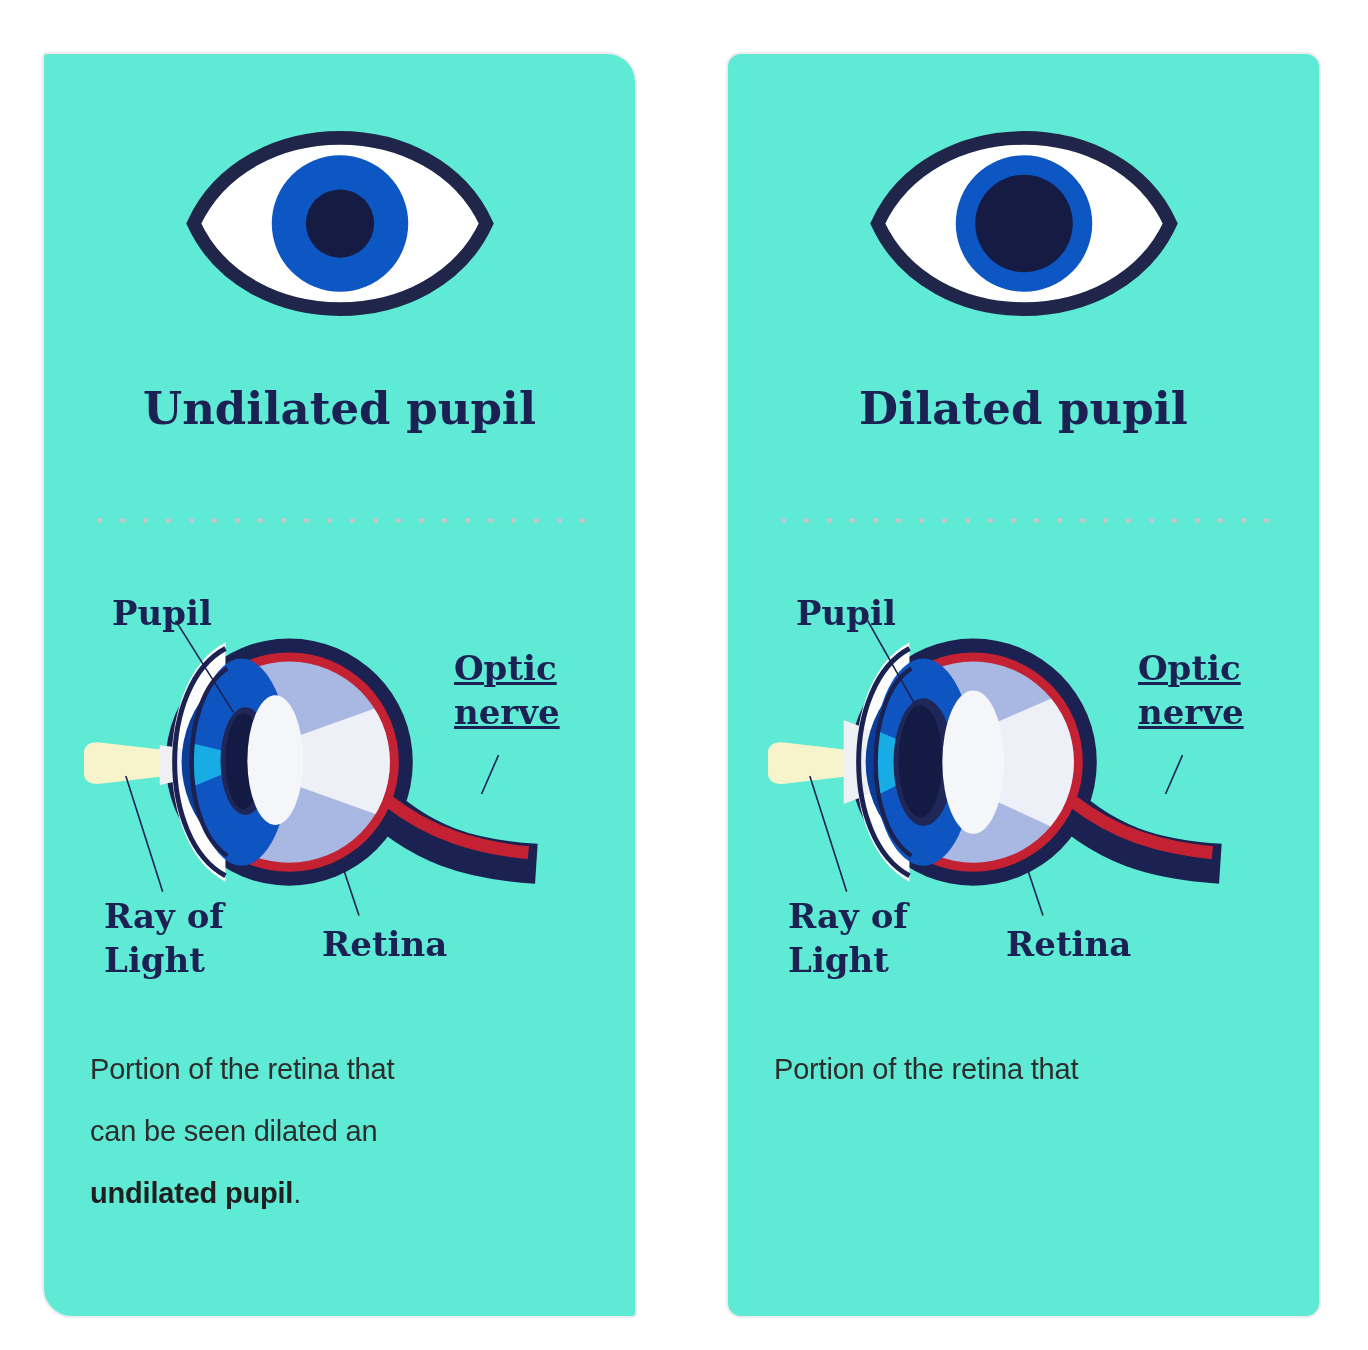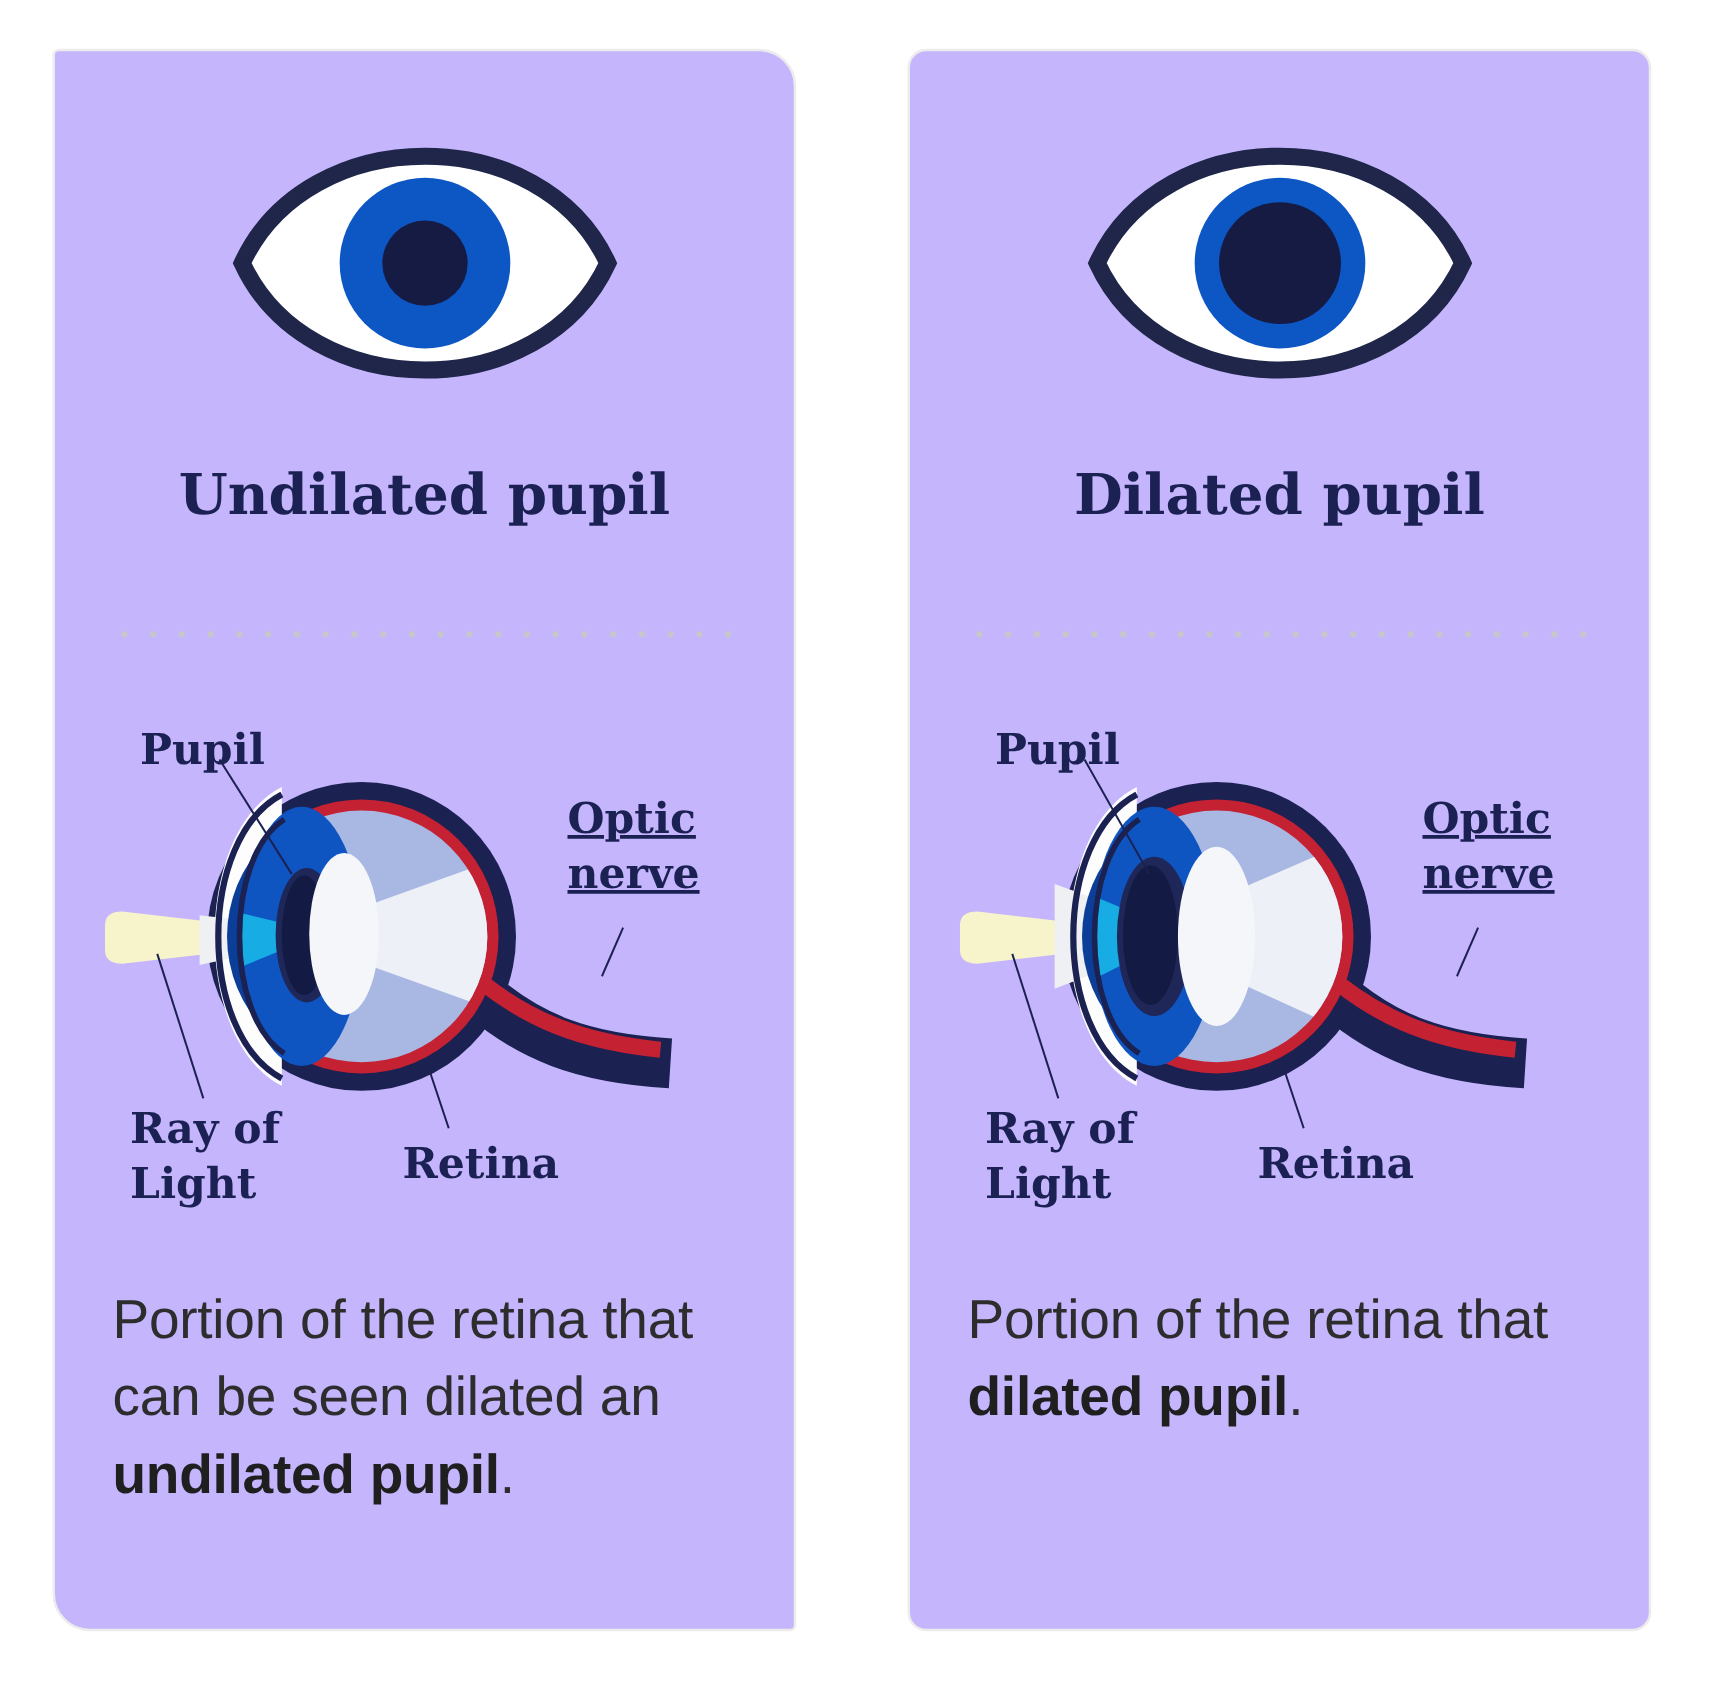--- a/index.html
+++ b/index.html
@@ -3,22 +3,22 @@
 <meta charset="utf-8">
 <style>
   html,body{margin:0;padding:0;}
   body{
     width:1368px;height:1350px;position:relative;
     background:#ffffff;
     font-family:"Liberation Sans", sans-serif;
     overflow:hidden;
   }
   .panel{
-    position:absolute;top:39px;width:595px;height:1266px;
-    background:#c4b5fd;
+    position:absolute;top:52px;width:595px;height:1266px;
+    background:#5eead4;
     border:2.5px solid #ececec;
     border-radius:5px 30px 5px 30px;
     box-sizing:border-box;
   }
   .panel-left{left:42px;}
   .panel-right{left:726px;border-radius:15px;}
 
   .eye-icon{
     position:absolute;top:66px;left:50%;transform:translateX(-50%);
     width:312px;height:207px;
@@ -52,21 +52,21 @@
     color:#1b2153;
     white-space:nowrap;
   }
   .label-pupil{left:36px;top:-6px;margin-top:35px;}
   .label-optic{left:378px;top:84px;text-decoration:underline;}
   .label-ray{left:28px;top:332px;}
   .label-retina{left:246px;top:360px;}
 
   .caption{
     position:absolute;top:984px;left:46px;width:515px;
-    font-size:44px;
+    font-size:29px;
     line-height:62px;
     color:#2d2d2d;
     font-weight:400;
     letter-spacing:-0.2px;
   }
   .caption .bold{font-weight:700;color:#1f1f1f;}
 </style>
 </head>
 <body>
 
@@ -205,15 +205,14 @@
     </div>
     <div class="diagram-label label-ray">
       <div>Ray of</div>
       <div>Light</div>
     </div>
     <div class="diagram-label label-retina">Retina</div>
   </div>
 
   <div class="caption">
     <div>Portion of the retina that</div>
-    <div><span class="bold">dilated pupil</span><span>.</span></div>
   </div>
 </div>
 
 </body></html>

